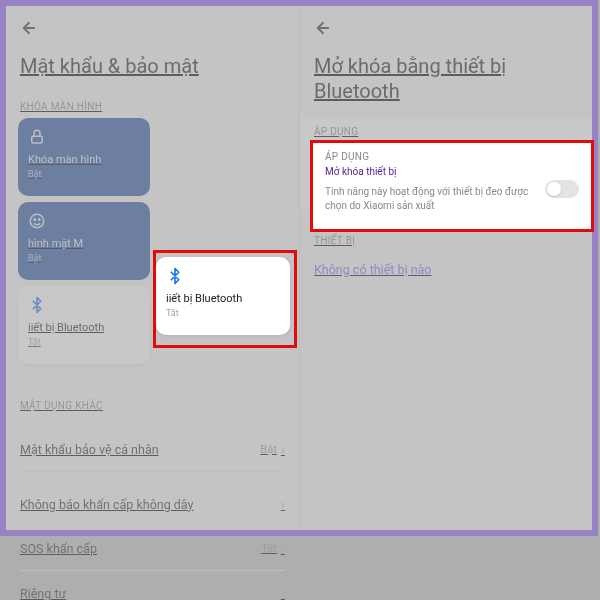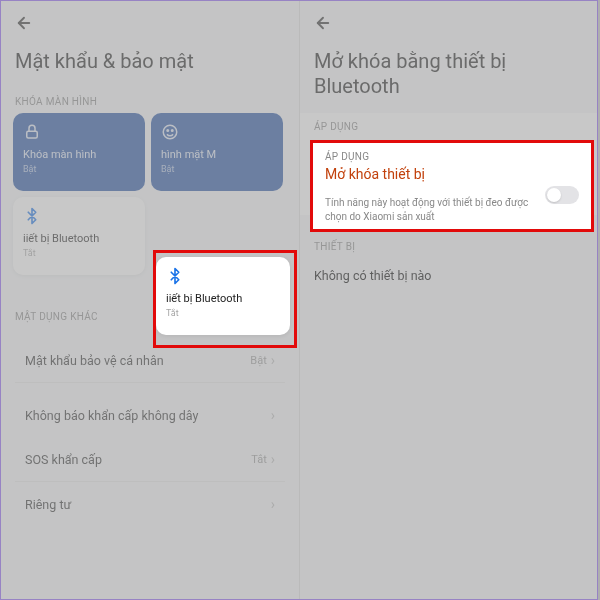--- a/index.html
+++ b/index.html
@@ -12,22 +12,23 @@
     }
     .overlay {
       position: absolute; top: 0; left: 0;
       width: 600px; height: 600px;
       background: rgba(160,160,160,0.58);
       z-index: 5;
       pointer-events: none;
     }
     .screens {
       display: flex;
-      width: 598px; height: 600px;
-      border: 1px solid #8b5cf6;
+      width: 598px; height: 536px;
+      border: 6px solid #8b5cf6;
+      text-decoration: underline;
     }
     .screen {
       width: 299px; height: 100%;
       background: #f5f6f8;
       padding: 8px 0 0 0;
       position: relative;
     }
     .screen + .screen { border-left: 1px solid #ddd; }
     .back {
       font-size: 20px;
@@ -80,21 +81,21 @@
       font-size: 9px;
       opacity: 0.75;
     }
     .list {
       margin-top: 10px;
     }
     .list-item {
       display: flex;
       align-items: center;
       justify-content: space-between;
-      padding: 14px 24px;
+      padding: 14px 14px;
       font-size: 12.5px;
       color: #333;
     }
     .list-item .value {
       font-size: 11px;
       color: #999;
       display: flex; align-items: center; gap: 4px;
     }
     .chev { color: #bbb; font-size: 14px; }
     .divider { height: 1px; background: #e6e6e8; margin: 0 14px; }
@@ -105,23 +106,23 @@
       padding: 0 14px 14px 14px;
       margin: 0;
     }
     .apply-body {
       display: flex; align-items: center; justify-content: space-between;
       gap: 10px;
       padding-top: 6px;
     }
     .apply-text { flex: 1; }
     .apply-title {
-      font-size: 14px;
-      color: #c2410c;
-      margin-bottom: 14px;
+      font-size: 10px;
+      color: #4c1d95;
+      margin-bottom: 8px;
     }
     .apply-sub {
       font-size: 10px;
       color: #888;
       line-height: 1.35;
     }
     .toggle {
       width: 34px; height: 18px;
       background: #e3e3e6;
       border-radius: 10px;
@@ -132,21 +133,21 @@
       content: "";
       position: absolute;
       width: 14px; height: 14px;
       background: #fff;
       border-radius: 50%;
       top: 2px; left: 2px;
       box-shadow: 0 1px 2px rgba(0,0,0,0.15);
     }
     .empty-text {
       font-size: 12.5px;
-      color: #000000;
+      color: #8b5cf6;
       padding: 10px 14px;
     }
 
     
     .hl {
       position: absolute;
       border: 3px solid #e20a0a;
       z-index: 10;
       pointer-events: none;
     }

